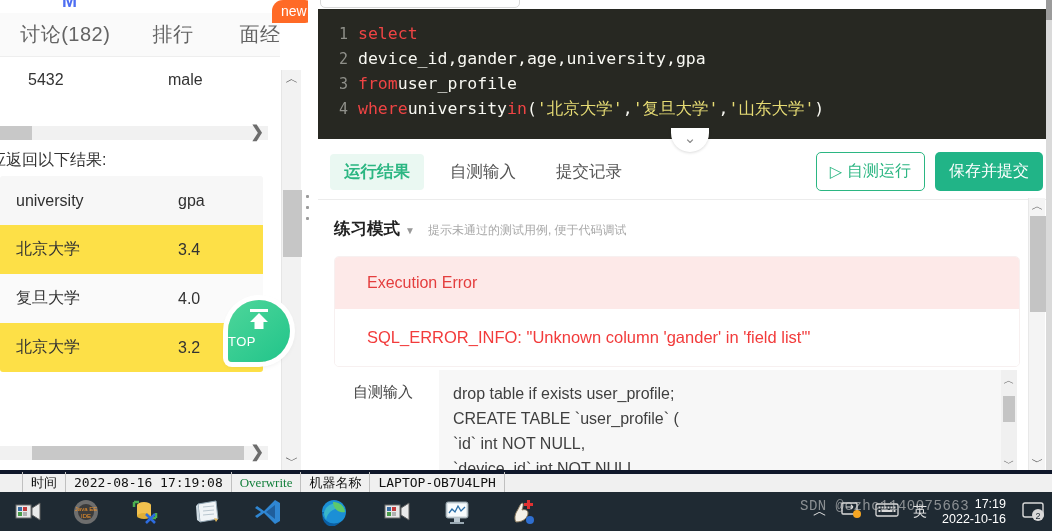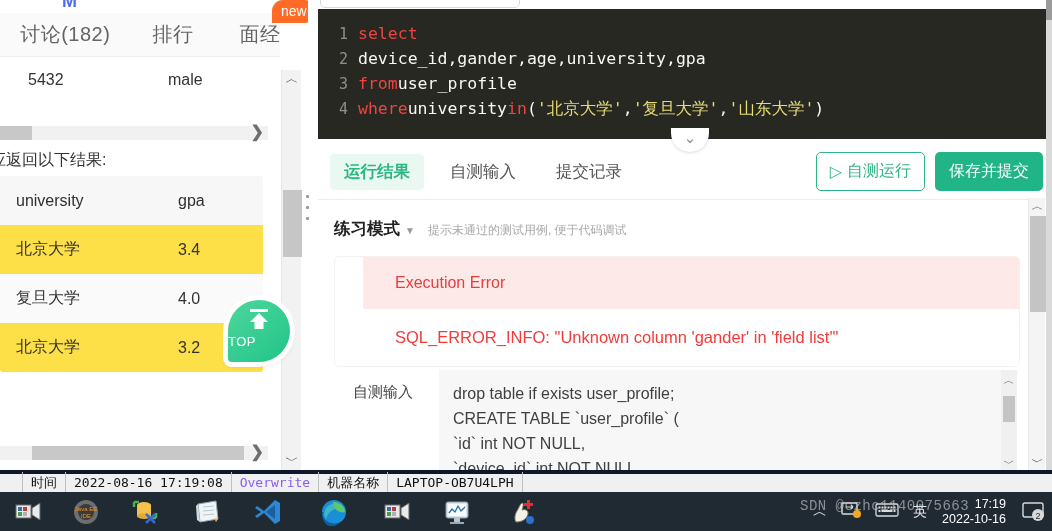--- a/index.html
+++ b/index.html
@@ -171,21 +171,21 @@
     position: absolute; left: 7px; top: 200px; width: 714px; height: 270px;
     background: #ffffff; overflow: hidden;
   }
   #mode-row { display: flex; align-items: baseline; padding: 14px 0 0 16px; }
   #mode-label { font-size: 16.5px; color: #222222; font-weight: bold; }
   #mode-caret { margin-left: 5px; font-size: 10px; color: #999999; }
   #mode-hint { margin-left: 13px; font-size: 12px; color: #a8a8a8; margin-top: 8px; }
 
   #err-box {
     margin: 16px 12px 0 16px; border-radius: 5px; overflow: hidden;
-    border: 1px solid #f7f0f0; background: #ffffff; padding-left: 28px;
+    border: 1px solid #f7f0f0; background: #ffffff;
   }
   #err-head {
     background: #fde9e8; color: #e43e3e; font-size: 16px;
     padding: 17px 0 17px 32px;
   }
   #err-body {
     background: #ffffff; color: #f23b3b; font-size: 16.5px;
     padding: 19px 0 19px 32px;
   }
 
@@ -233,21 +233,21 @@
 
   
   #statusbar {
     position: absolute; left: 0; top: 470px; width: 1052px; height: 22px;
     background: #f0f0f0; border-top: 4px solid #0f172a;
     display: flex; align-items: center;
     font-family: "DejaVu Sans Mono", monospace; font-size: 13px; color: #111111;
   }
   #statusbar .seg { padding: 0 8px; height: 22px; line-height: 22px; border-right: 1px solid #c0c0c0; white-space: nowrap; }
   #statusbar .seg.first { border-left: 1px solid #c0c0c0; margin-left: 22px; }
-  #statusbar .seg.dim { color: #8b5cf6; }
+  #statusbar .seg.dim { color: #15803d; font-family: Liberation Serif, serif; }
 
   
   #taskbar {
     position: absolute; left: 0; top: 492px; width: 1052px; height: 39px;
     background: #1f2a33;
   }
   .tb-icon {
     position: absolute; top: 6px; width: 28px; height: 28px;
   }
   #tray { position: absolute; right: 0; top: 0; height: 39px; display: flex; align-items: center; }

